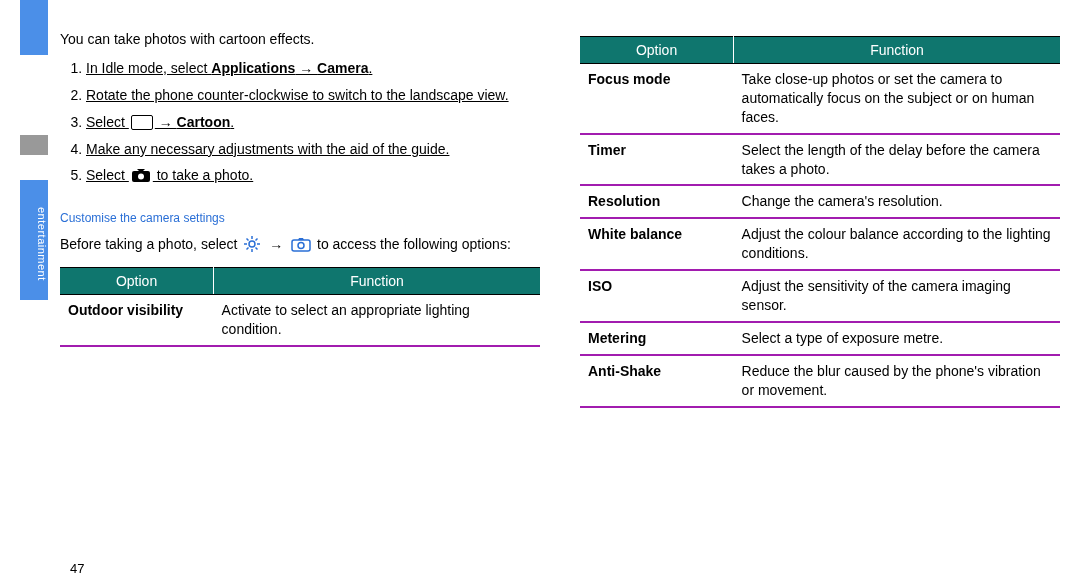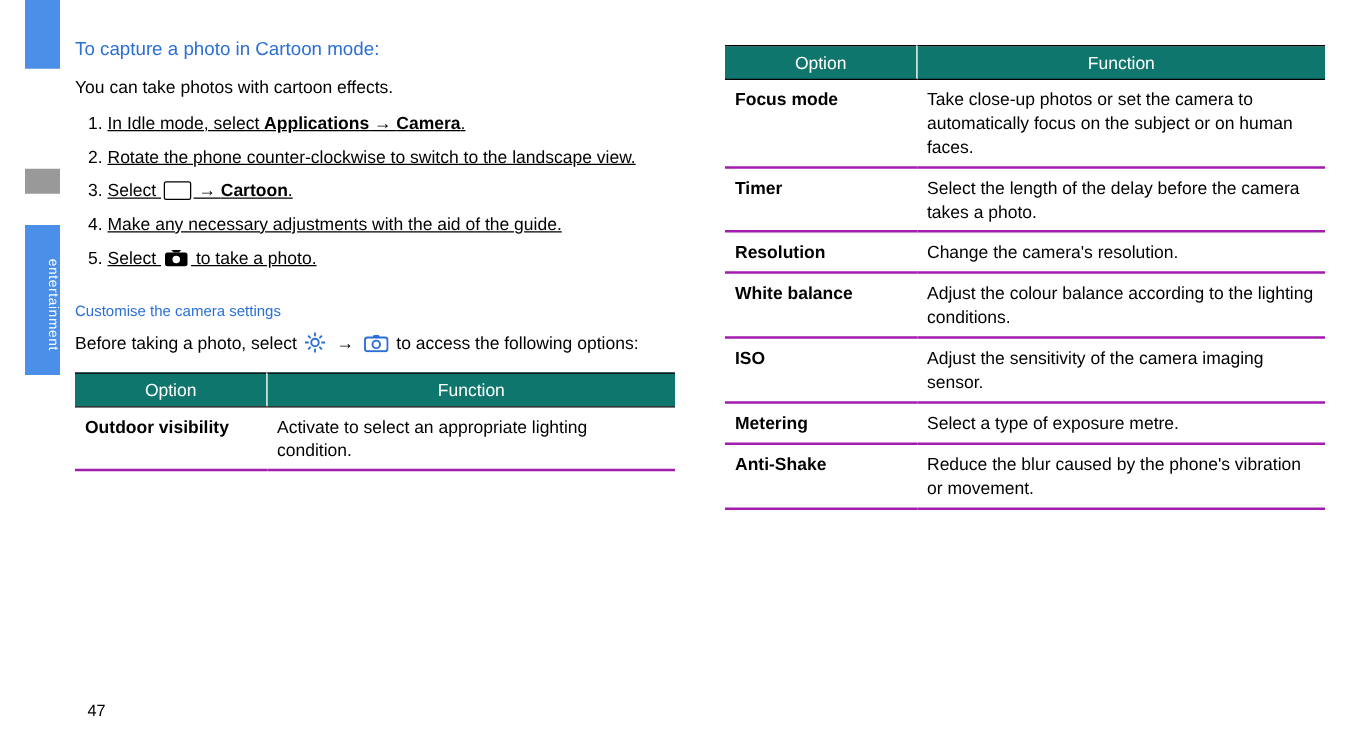--- a/index.html
+++ b/index.html
@@ -126,21 +126,20 @@
 </style>
 </head>
 <body>
 
 <div class="blue-bar"></div>
 <div class="gray-bar"></div>
 <div class="side-label">entertainment</div>
 
 <div class="page">
   <div class="col">
-    <p class="h-blue">To capture a photo in Cartoon mode:</p>
     <p>You can take photos with cartoon effects.</p>
     <ol>
       <li>
         <span>In Idle mode, select </span><span class="bold">Applications</span><span class="bold"> → </span><span class="bold">Camera</span><span>.</span>
       </li>
       <li>Rotate the phone counter-clockwise to switch to the landscape view.</li>
       <li>
         <span>Select </span><span class="icon-box"></span><span class="bold"> → </span><span class="bold">Cartoon</span><span>.</span>
       </li>
       <li>Make any necessary adjustments with the aid of the guide.</li>

